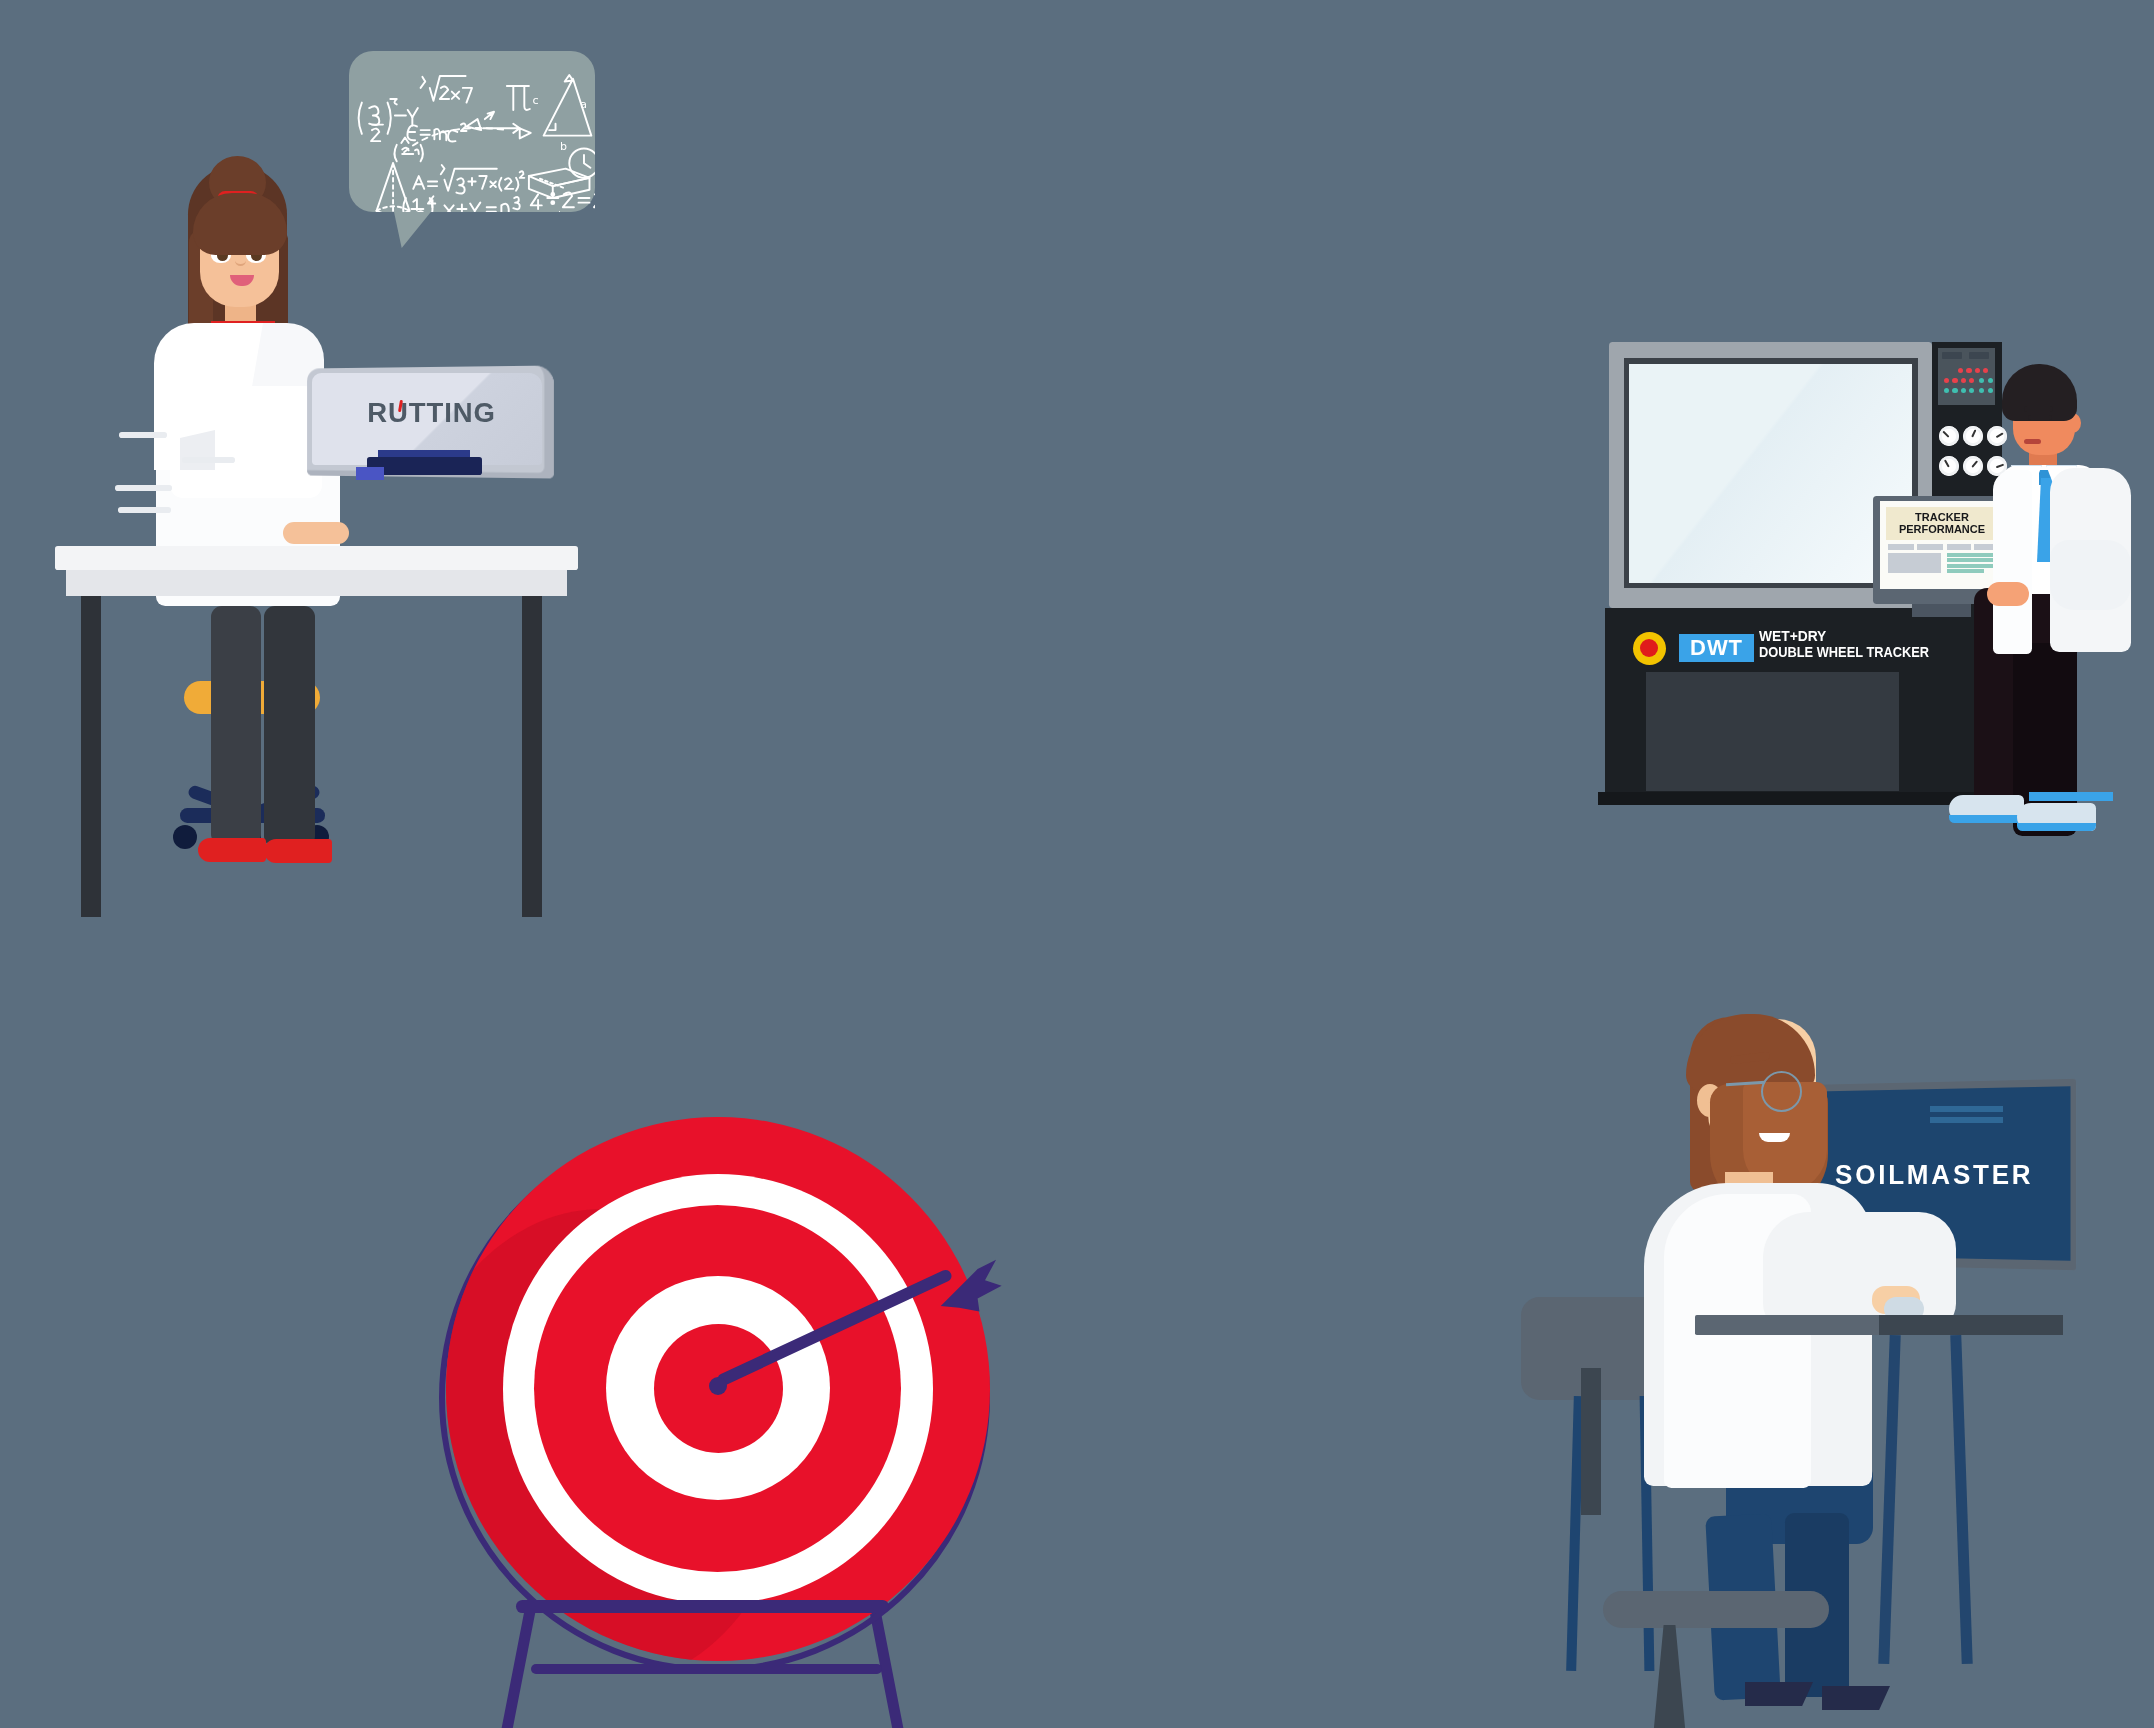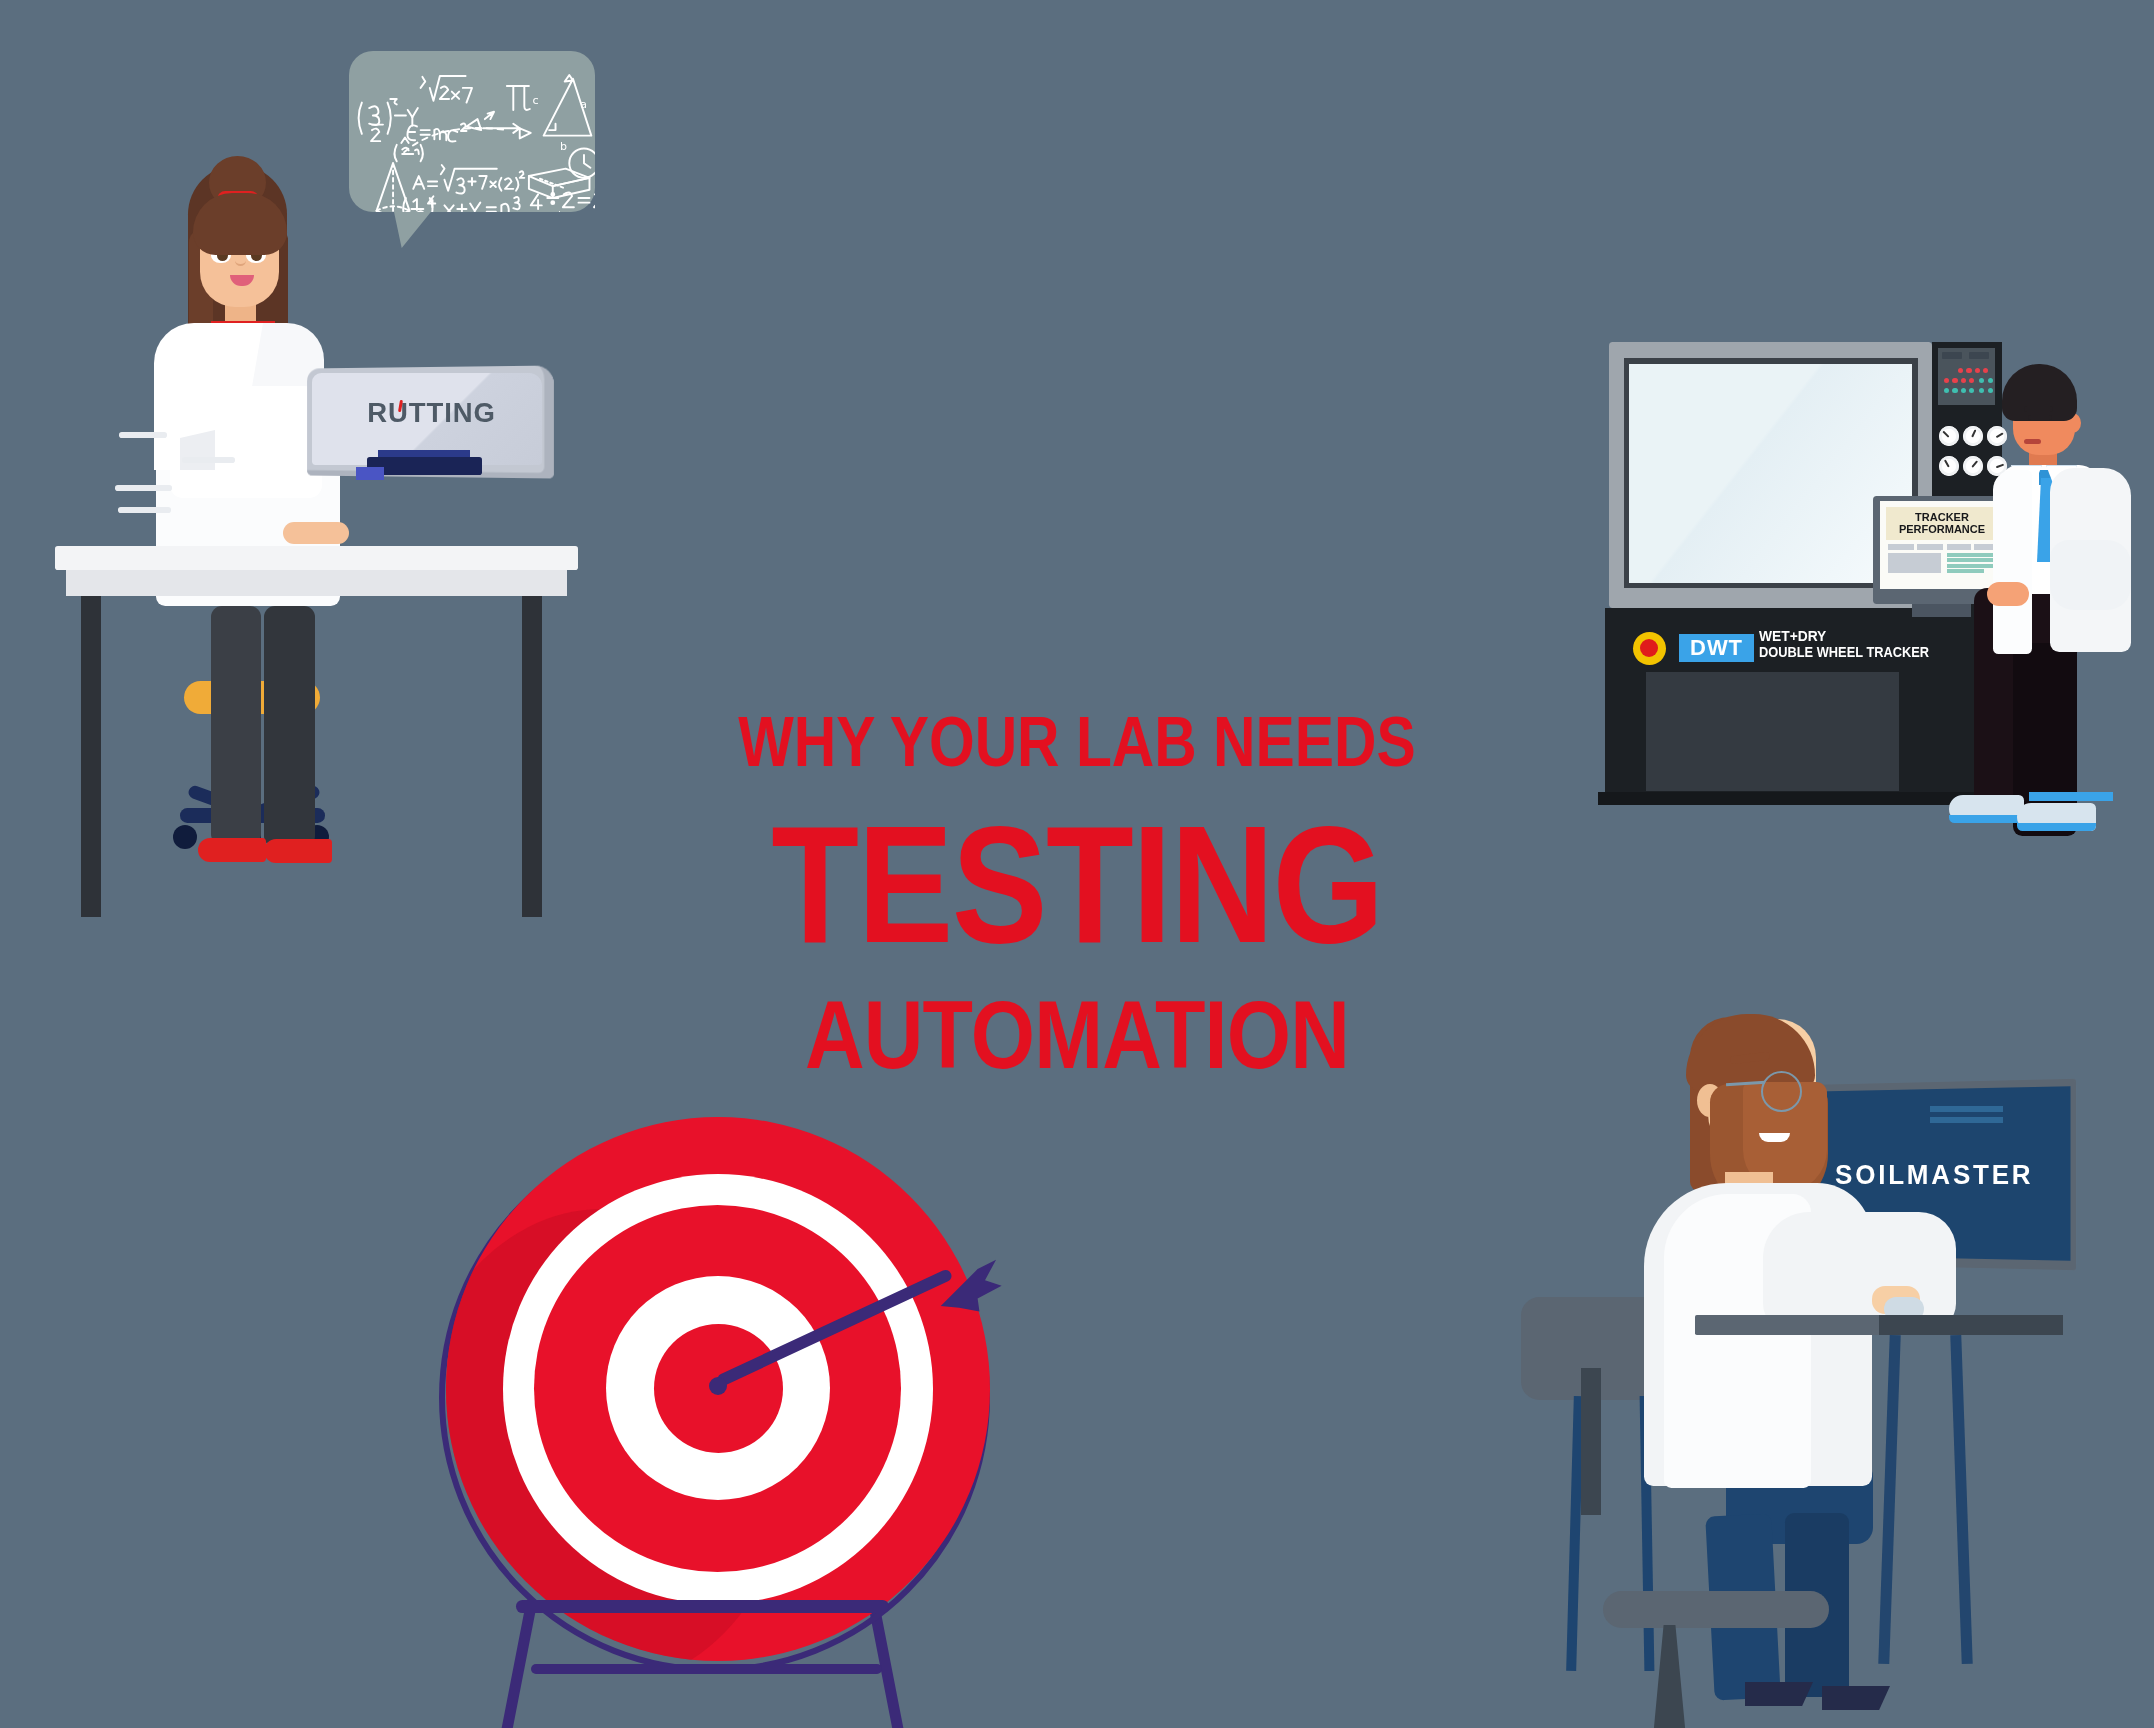--- a/index.html
+++ b/index.html
@@ -525,25 +525,20 @@
   <div class="abs" id="t-tie-knot"></div>
   <div class="abs" id="t-tie"></div>
   <div class="abs" id="t-collar-l"></div>
   <div class="abs" id="t-collar-r"></div>
   <div class="abs" id="t-pocket"></div>
   <div class="abs" id="t-coat-l"></div>
   <div class="abs" id="t-coat"></div>
   <div class="abs" id="t-arm"></div>
   <div class="abs" id="t-hand"></div>
 
-  <div id="title-block">
-    <div id="title-line1">WHY YOUR LAB NEEDS</div>
-    <div id="title-line2">TESTING</div>
-    <div id="title-line3">AUTOMATION</div>
-  </div>
 
   <div class="abs" id="scene-target"></div>
   <div class="abs" id="tg-stand-l"></div>
   <div class="abs" id="tg-stand-r"></div>
   <div class="abs" id="tg-ring-outline"></div>
   <div class="abs" id="tg-r1"></div>
   <div class="abs" id="tg-shade">
       <i></i>
     </div>
   <div class="abs" id="tg-r2"></div>

